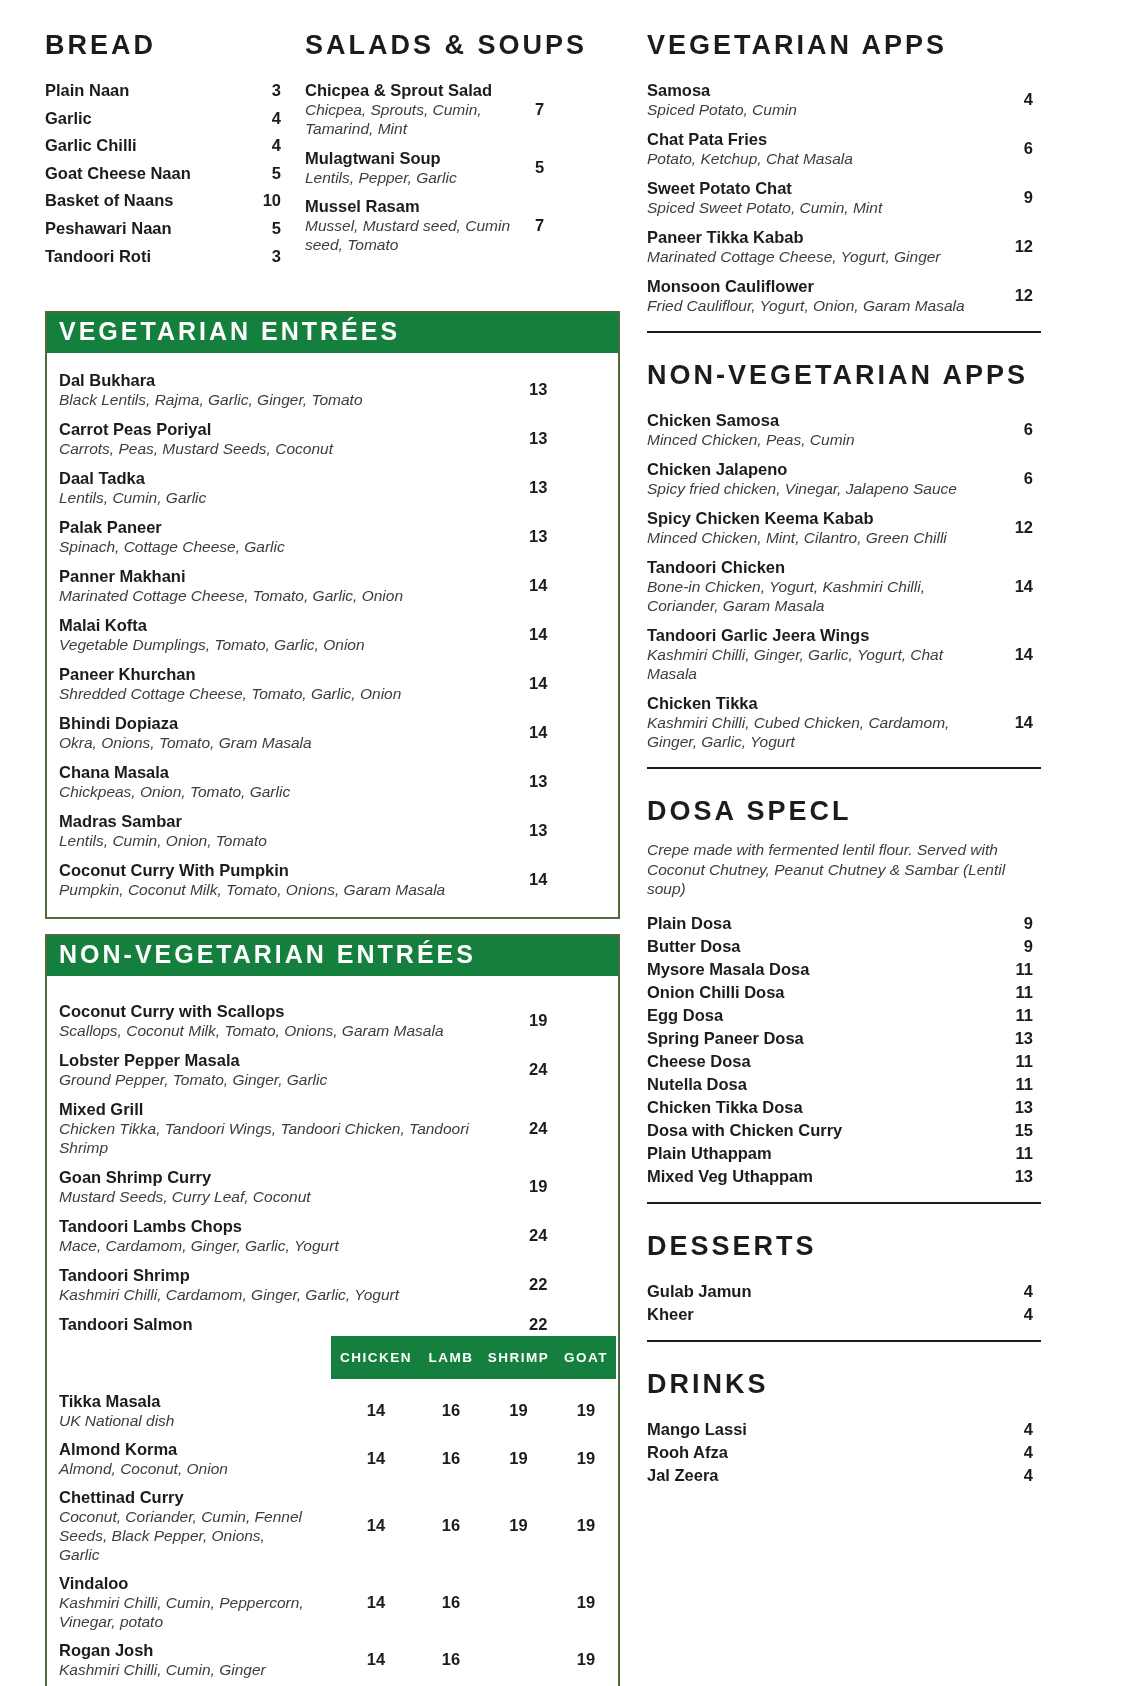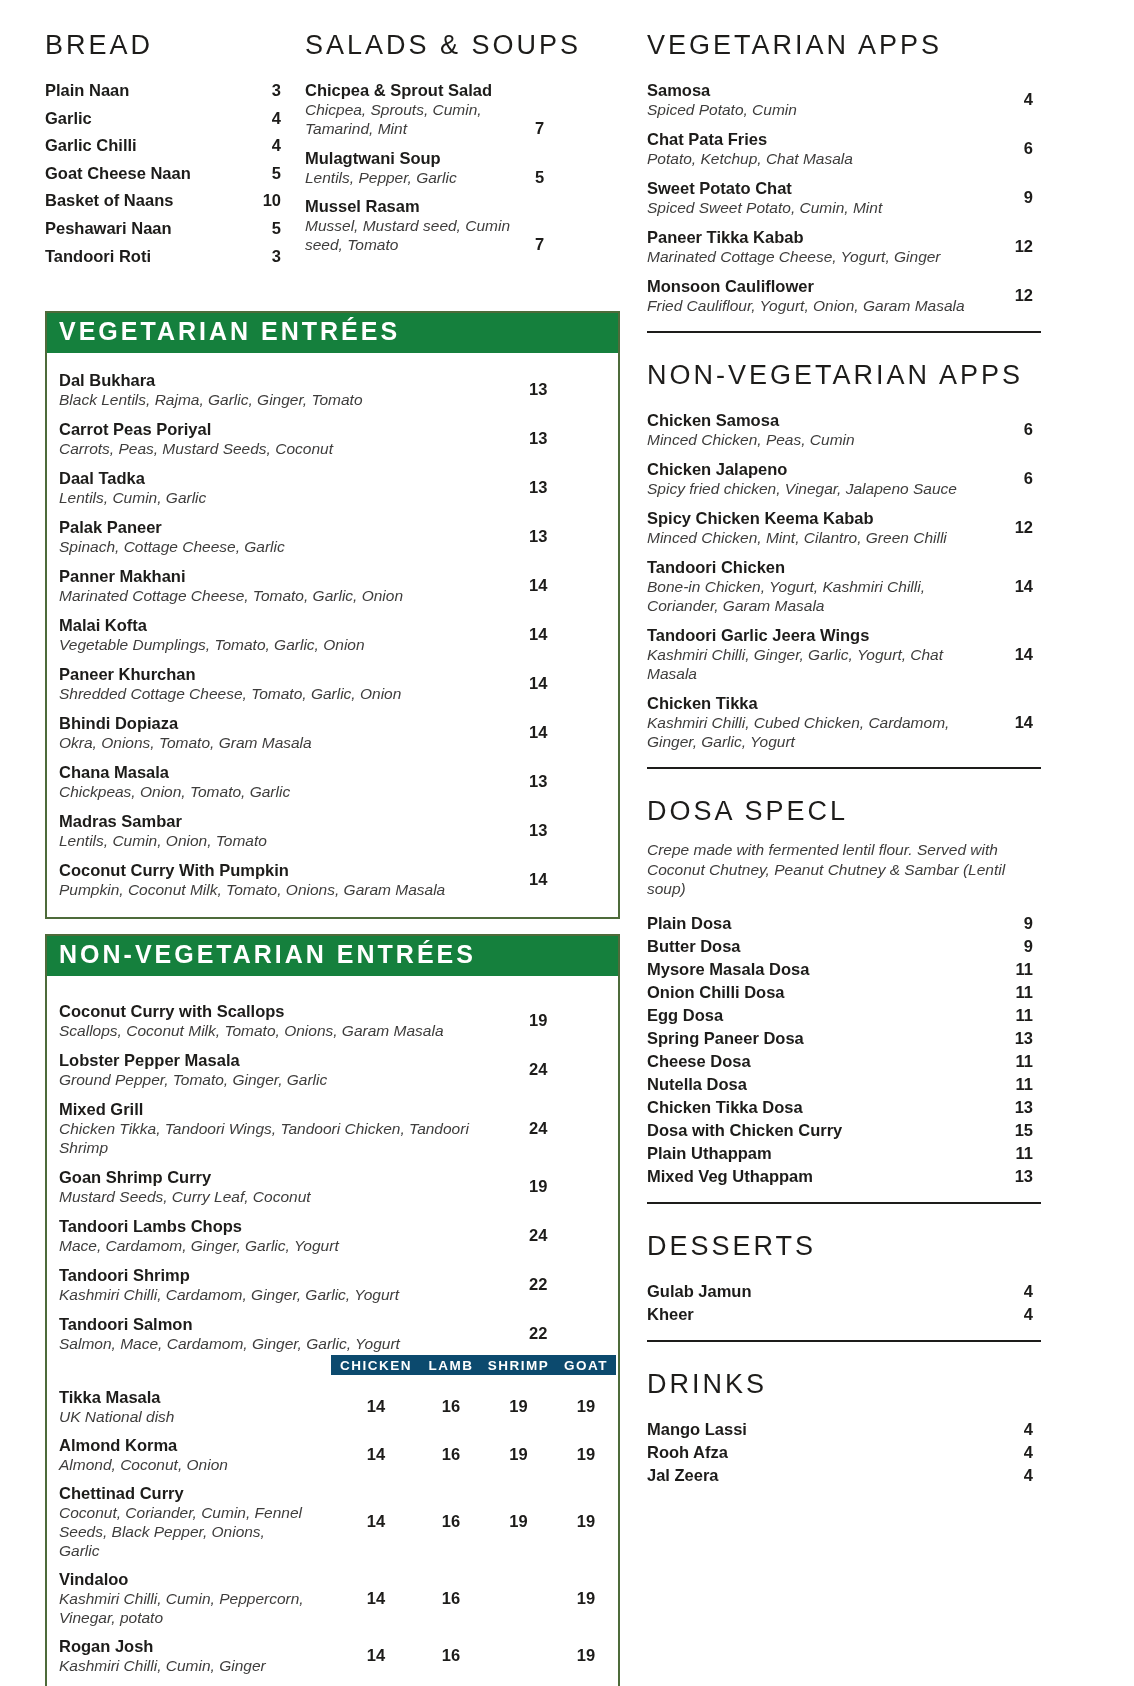--- a/index.html
+++ b/index.html
@@ -4,56 +4,56 @@
 <style>
   html,body{margin:0;padding:0;}
   body{
     width:1134px;height:1686px;position:relative;background:#ffffff;
     font-family:"Liberation Sans",sans-serif;color:#1d1c1a;overflow:hidden;
   }
   .col-left{position:absolute;left:45px;top:22px;width:575px;}
   .col-right{position:absolute;left:647px;top:22px;width:394px;}
 
   h2.sec-title{
-    font-size:27px;font-weight:normal;letter-spacing:3px;
+    font-size:27px;font-weight:bold;letter-spacing:3px;
     margin:8px 0 19px 0;color:#1d1c1a;white-space:nowrap;
   }
   h2.h2-mid{margin-top:27px;margin-bottom:19px;}
 
   .top-row{display:flex;}
   .bread-col{width:236px;margin-right:24px;flex:none;}
   .salads-col{flex:1;min-width:0;}
 
   .simple-row{
     display:flex;justify-content:space-between;align-items:baseline;
     font-weight:bold;font-size:16.5px;line-height:20px;margin-bottom:7.6px;
   }
 
   .item-row{display:flex;align-items:center;margin-bottom:10px;}
   .item-text{flex:1;min-width:0;}
   .iname{font-weight:bold;font-size:16.5px;line-height:20px;}
   .idesc{font-style:italic;font-size:15.5px;line-height:19px;color:#3e3d3c;}
   .iprice{font-weight:bold;font-size:16.5px;flex:none;margin-left:10px;}
 
   .salads-col .item-text{max-width:220px;}
-  .salads-col .item-row{margin-bottom:9.5px;padding-right:8px;align-items:flex-end;}
+  .salads-col .item-row{margin-bottom:9.5px;padding-right:8px;}
 
   .green-box{border:2px solid #4e6b3a;margin-top:38px;}
   .green-box + .green-box{margin-top:15px;}
   .green-header{
     background:#15803d;color:#ffffff;font-weight:bold;font-size:25px;
     letter-spacing:3px;padding:4px 12px 7px 12px;
   }
   .box-body{padding:17px 10px 8px 12px;}
   .box-body.pad-lg{padding-top:25px;}
   .box-body .item-text{max-width:460px;}
 
   .variant-table{margin-top:-16px;}
   .vt-bar{
-    margin-left:284px;width:285px;height:20px;background:#0c4a6e;
+    margin-left:284px;width:285px;height:43px;background:#15803d;
     display:grid;grid-template-columns:90px 60px 75px 60px;
     align-items:center;justify-items:center;color:#fff;
     font-size:13.5px;font-weight:bold;letter-spacing:1.5px;
   }
   .vt-rows{padding:12px 0 8px 12px;}
   .vt-row{display:flex;align-items:center;margin-bottom:9px;}
   .vt-name{width:272px;}
   .vt-name .idesc{max-width:250px;}
   .vt-prices{
     width:285px;display:grid;grid-template-columns:90px 60px 75px 60px;
@@ -287,21 +287,20 @@
     <div class="item-text">
       <div class="iname">Tandoori Shrimp</div>
       <div class="idesc">Kashmiri Chilli, Cardamom, Ginger, Garlic, Yogurt</div>
     </div>
     <div class="iprice">22</div>
   </div>
 
   <div class="item-row">
     <div class="item-text">
       <div class="iname">Tandoori Salmon</div>
-      <div class="idesc">Salmon, Mace, Cardamom, Ginger, Garlic, Yogurt</div>
     </div>
     <div class="iprice">22</div>
   </div>
 </div>
       <div class="variant-table">
         <div class="vt-bar">
   <div class="vt-cell">CHICKEN</div>
 
   <div class="vt-cell">LAMB</div>
 

